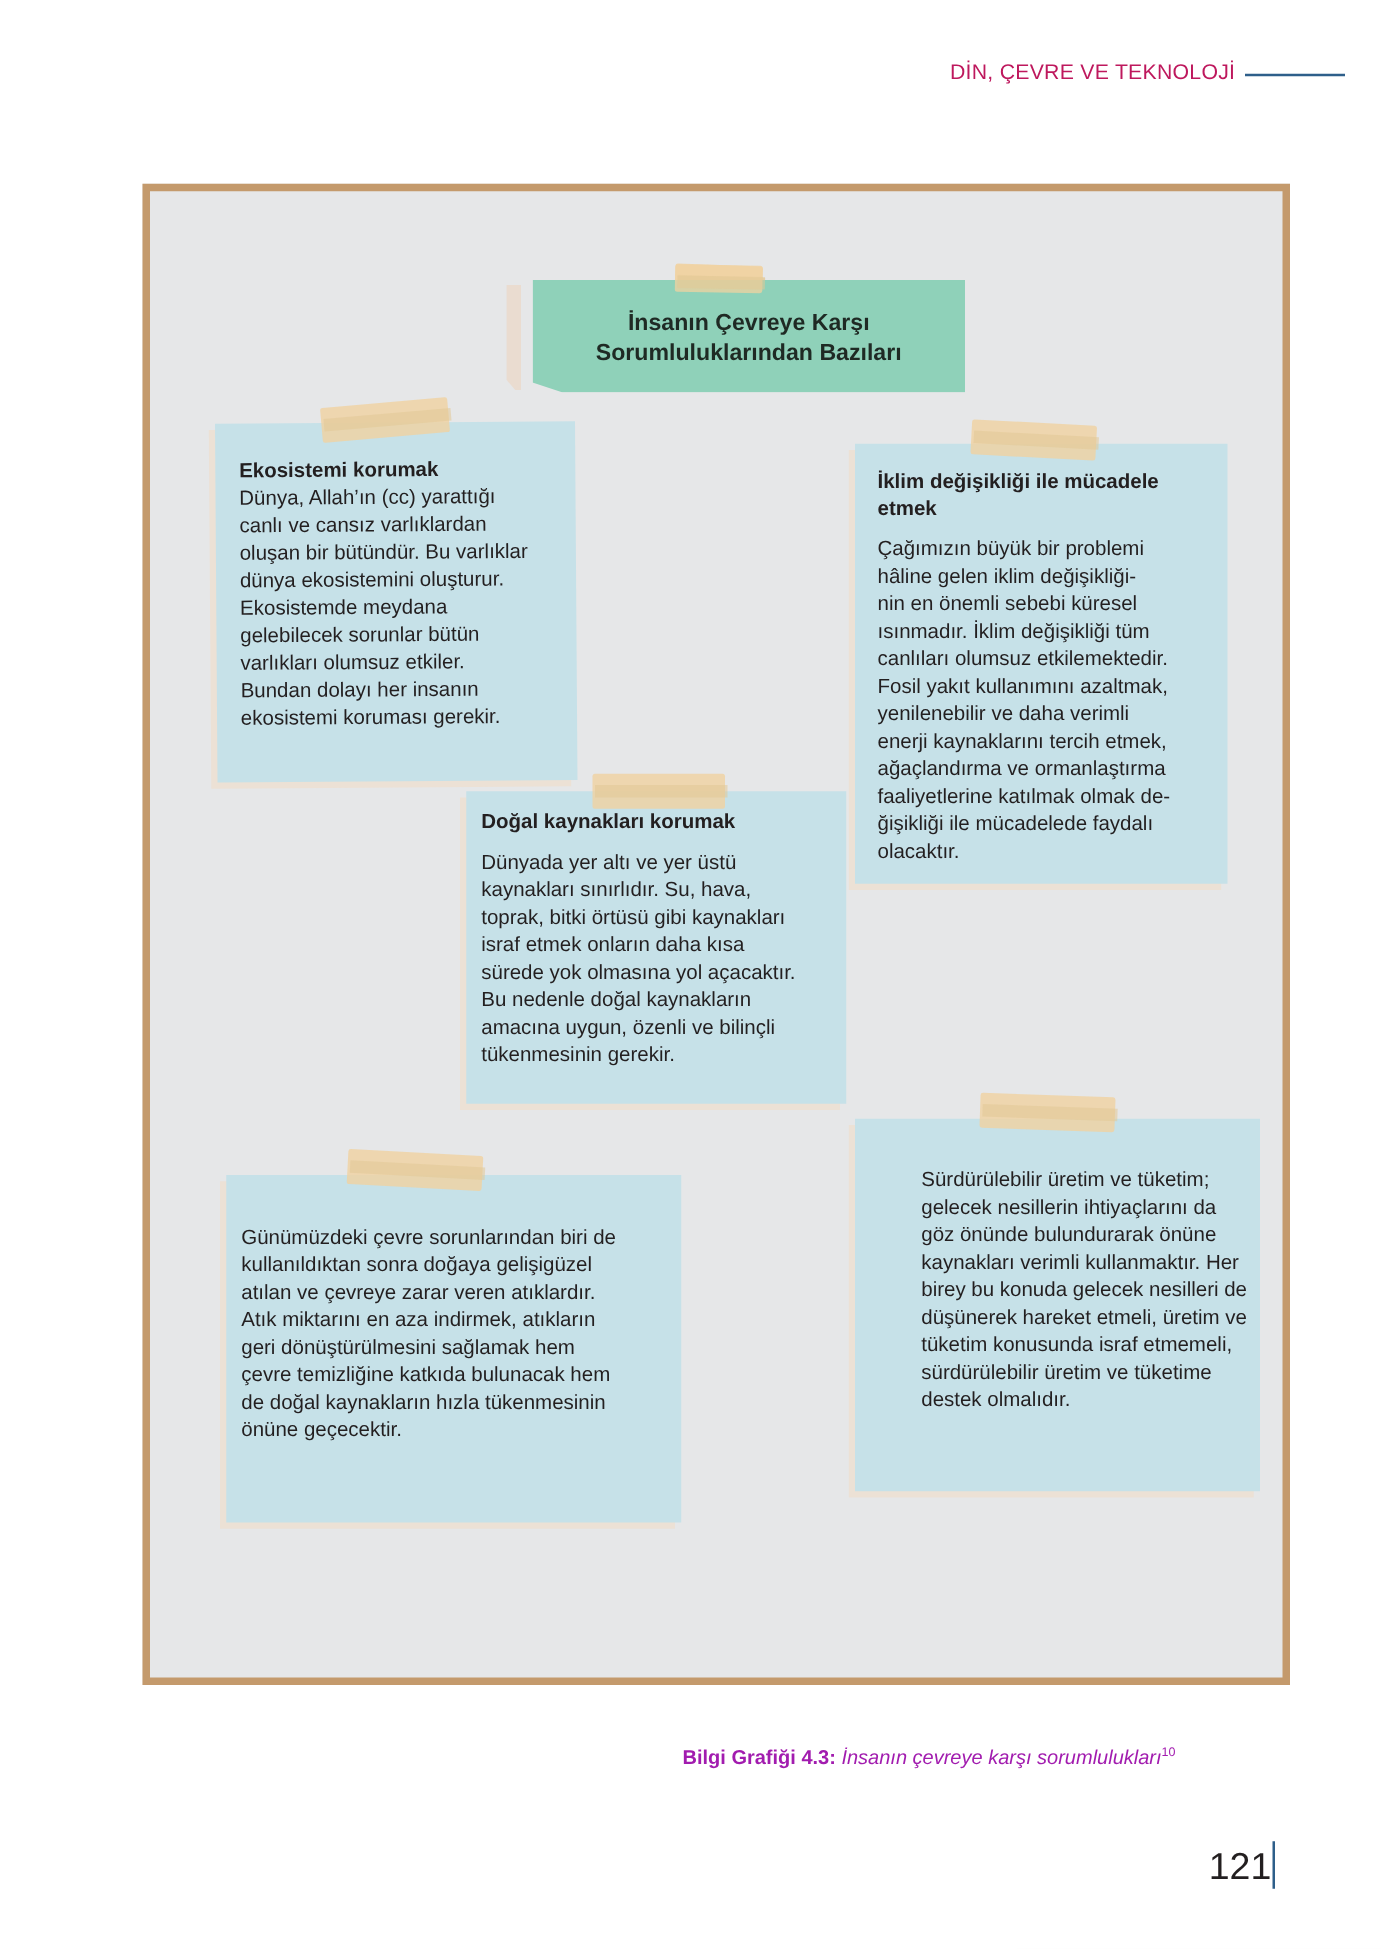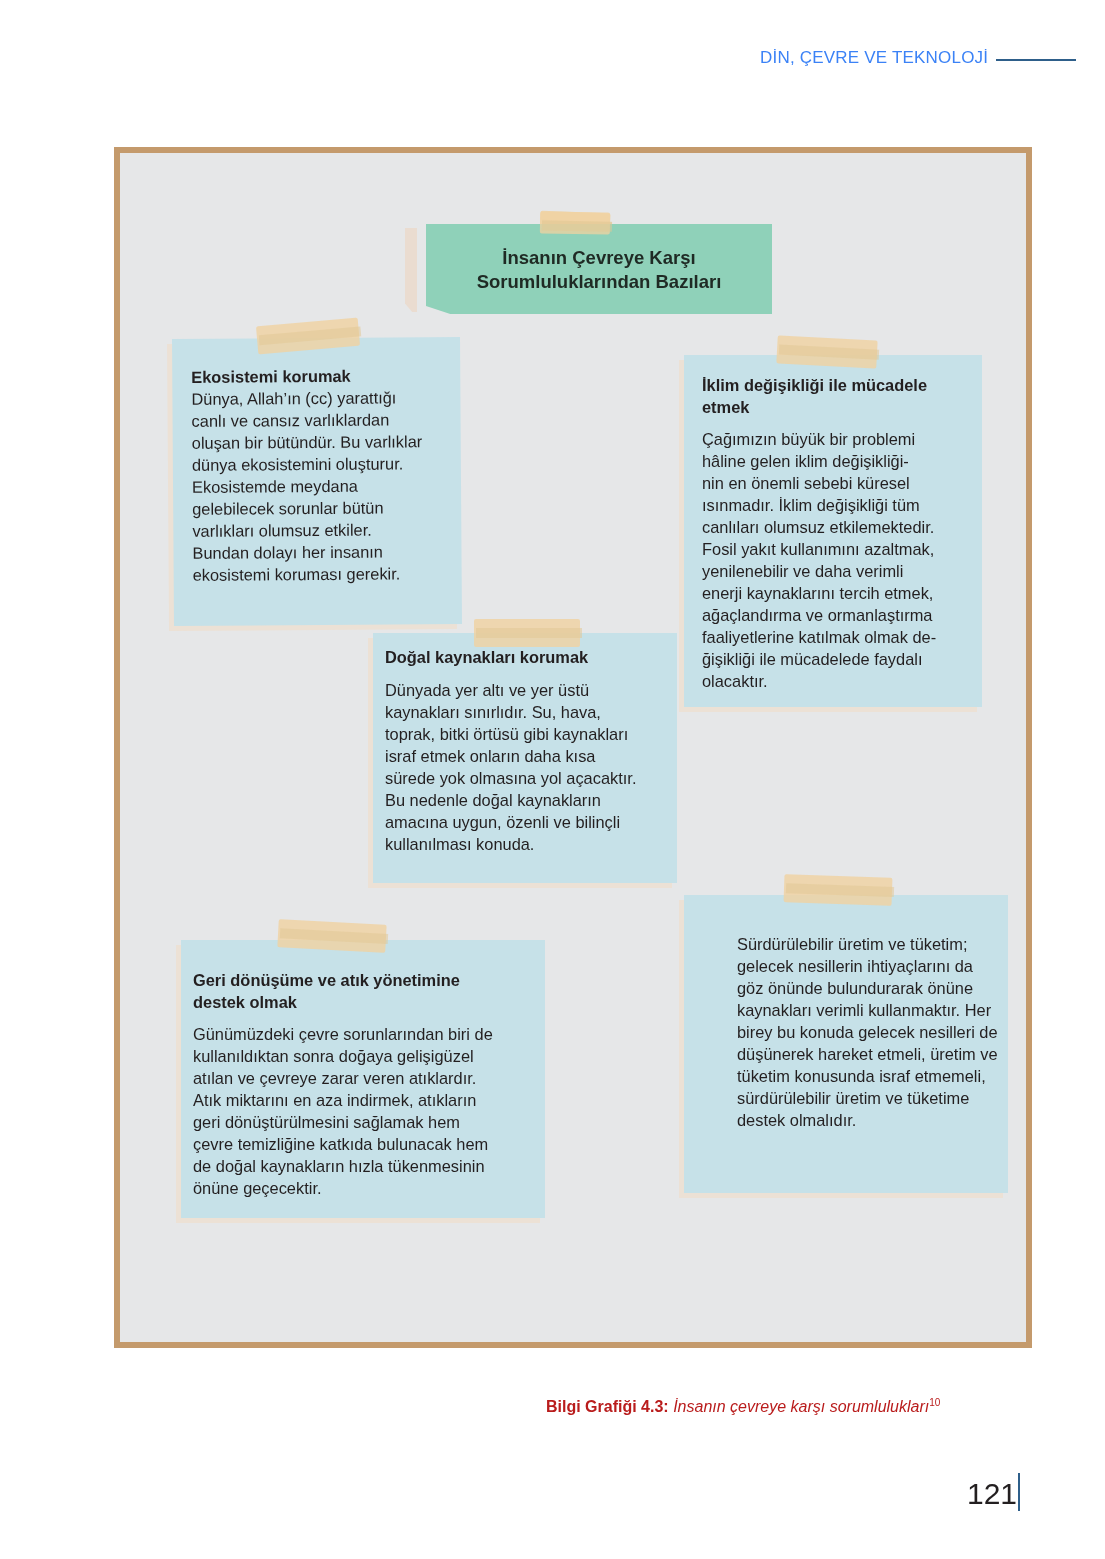--- a/index.html
+++ b/index.html
@@ -18,21 +18,21 @@
     
     .running-header {
       position: absolute;
       top: 48px;
       left: 760px;
       display: flex;
       align-items: center;
     }
     .running-header .title {
       font-size: 17px;
-      color: #3b82f6;
+      color: #be185d;
       letter-spacing: 0.2px;
       white-space: nowrap;
     }
     .running-header .rule {
       width: 80px;
       height: 1.5px;
       background: #2e5f8a;
       margin-left: 8px;
       margin-top: 4px;
     }
@@ -127,21 +127,21 @@
     }
     .note-body span { display: block; white-space: nowrap; }
     .note-heading span { display: block; white-space: nowrap; }
 
     
     .caption {
       position: absolute;
       top: 1398px;
       left: 546px;
       font-size: 16px;
-      color: #b91c1c;
+      color: #a21caf;
       white-space: nowrap;
     }
     .caption .label { font-weight: bold; }
     .caption .text { font-style: italic; }
     .caption sup { font-size: 10px; vertical-align: 6px; line-height: 0; }
 
     
     .page-number {
       position: absolute;
       top: 1477px;
@@ -230,32 +230,28 @@
         <span>Doğal kaynakları korumak</span>
       </p>
     <p class="note-body" style="margin-top:11px;">
       <span>Dünyada yer altı ve yer üstü</span>
       <span>kaynakları sınırlıdır. Su, hava,</span>
       <span>toprak, bitki örtüsü gibi kaynakları</span>
       <span>israf etmek onların daha kısa</span>
       <span>sürede yok olmasına yol açacaktır.</span>
       <span>Bu nedenle doğal kaynakların</span>
       <span>amacına uygun, özenli ve bilinçli</span>
-      <span>kullanılması konuda.</span>
+      <span>tükenmesinin gerekir.</span>
     </p>
   </div>
 </div>
 <div class="tape" style="left:474px; top:619px; width:106px;"></div>
 
 <div class="note" style="left:181px; top:940px; width:364px; height:278px;">
   <div style="position:absolute; left:12px; top:29px;">
-    <p class="note-heading">
-      <span>Geri dönüşüme ve atık yönetimine</span>
-      <span>destek olmak</span>
-    </p>
     <p class="note-body" style="margin-top:10px;">
       <span>Günümüzdeki çevre sorunlarından biri de</span>
       <span>kullanıldıktan sonra doğaya gelişigüzel</span>
       <span>atılan ve çevreye zarar veren atıklardır.</span>
       <span>Atık miktarını en aza indirmek, atıkların</span>
       <span>geri dönüştürülmesini sağlamak hem</span>
       <span>çevre temizliğine katkıda bulunacak hem</span>
       <span>de doğal kaynakların hızla tükenmesinin</span>
       <span>önüne geçecektir.</span>
     </p>

